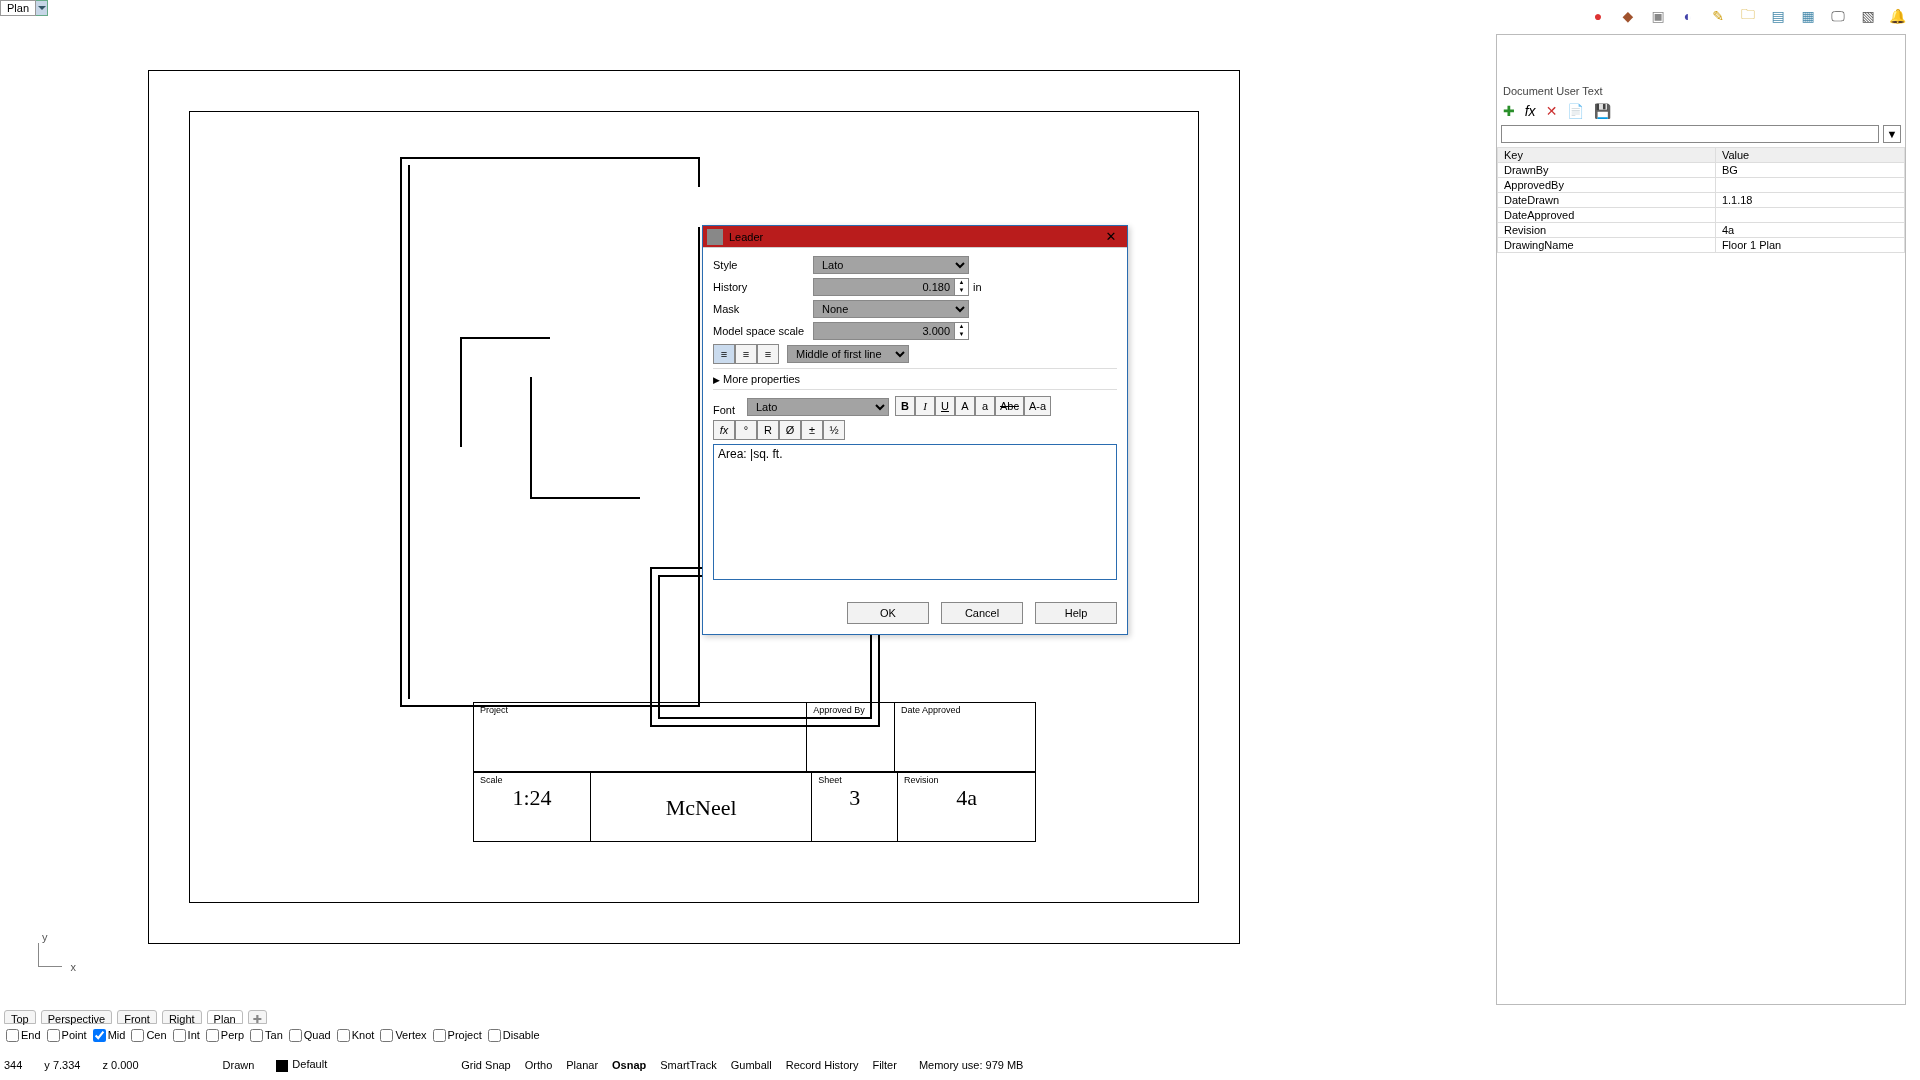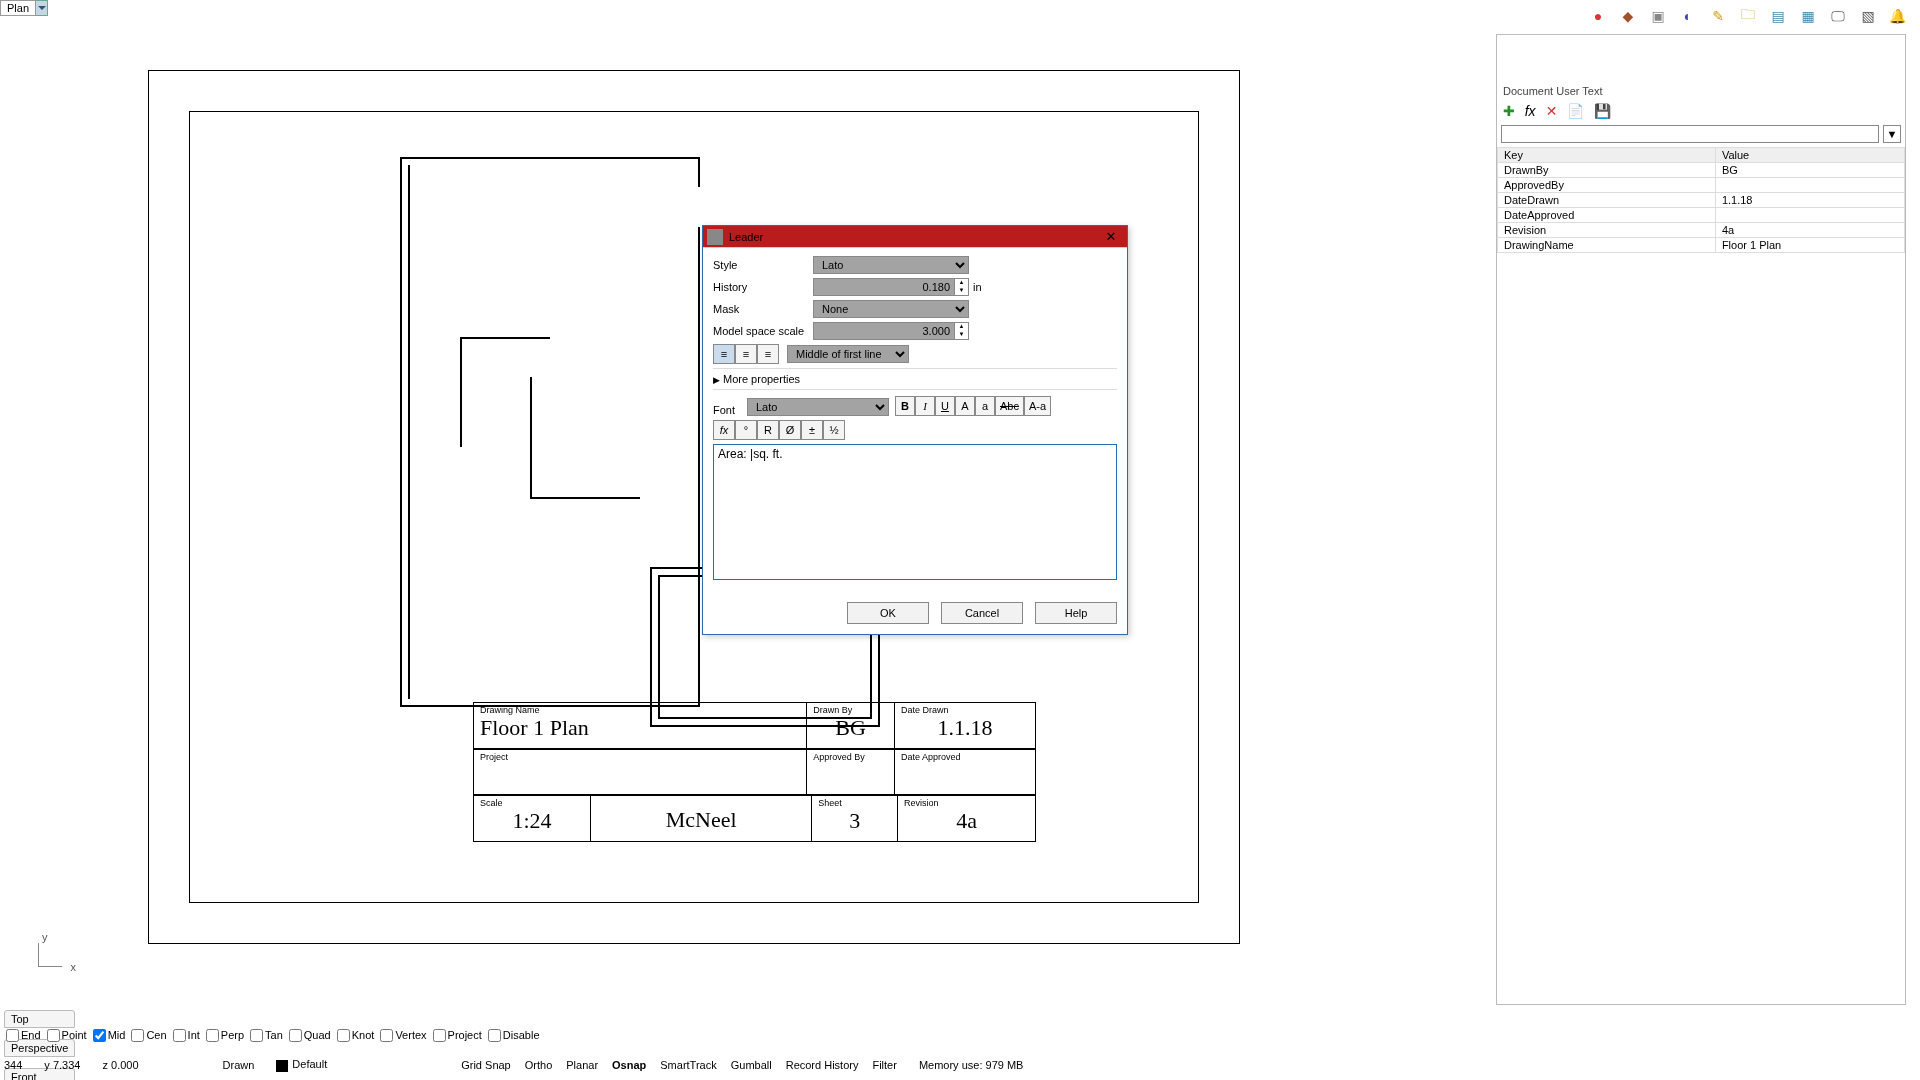--- a/index.html
+++ b/index.html
@@ -29,21 +29,21 @@
 .tb-cell .val { font-size: 22px; font-family: Georgia, serif; }
 .tb-cell .val-center { text-align: center; }
 
 
 .axis { position: absolute; left: 30px; bottom: 30px; width: 40px; height: 40px; color: #555; font-size: 10px; }
 .axis .yl { position: absolute; left: 12px; top: -4px; }
 .axis .xl { position: absolute; right: -6px; bottom: 2px; }
 .axis .ax { position: absolute; border-left: 1px solid #888; border-bottom: 1px solid #888; left: 8px; bottom: 8px; width: 24px; height: 24px; }
 
 
-.view-tabs { position: absolute; left: 0; bottom: 56px; height: 14px; display: flex; gap: 11px; padding-left: 4px; flex-direction: column; }
+.view-tabs { position: absolute; left: 0; bottom: 56px; height: 14px; display: flex; gap: 5px; padding-left: 4px; }
 .view-tabs span { padding: 2px 6px; background: #f5f5f5; border: 1px solid #bbb; border-radius: 3px 3px 0 0; cursor: pointer; }
 .view-tabs span.active { background: #fff; }
 .view-tabs .plus { padding: 2px 4px; color: #888; }
 
 
 .osnap-row { position: absolute; left: 0; bottom: 36px; height: 18px; display: flex; align-items: center; gap: 6px; padding-left: 6px; }
 .osnap-row label { display: flex; align-items: center; gap: 2px; cursor: pointer; }
 
 
 .status { position: absolute; left: 0; bottom: 6px; right: 0; height: 18px; display: flex; align-items: center; gap: 22px; padding-left: 4px; }
@@ -135,34 +135,20 @@
         <div style="left:258px;top:418px;width:2px;height:144px"></div>
         <div style="left:470px;top:418px;width:2px;height:144px"></div>
         <div style="left:258px;top:560px;width:214px;height:2px"></div>
       </div>
     </div>
   </div>
 
   <div class="titleblock" style="left:473px; top:686px; width:563px; height:140px;">
     <div class="tb-row" style="flex:1.1">
       <div class="tb-cell" style="flex:3">
-        <span class="lbl">Drawing Name</span>
-        <span class="val">Floor 1 Plan</span>
-      </div>
-      <div class="tb-cell" style="flex:0.7">
-        <span class="lbl">Drawn By</span>
-        <span class="val val-center">BG</span>
-      </div>
-      <div class="tb-cell" style="flex:1.2">
-        <span class="lbl">Date Drawn</span>
-        <span class="val val-center">1.1.18</span>
-      </div>
-    </div>
-    <div class="tb-row" style="flex:1.1">
-      <div class="tb-cell" style="flex:3">
         <span class="lbl">Project</span>
       </div>
       <div class="tb-cell" style="flex:0.7">
         <span class="lbl">Approved By</span>
         <span class="val"></span>
       </div>
       <div class="tb-cell" style="flex:1.2">
         <span class="lbl">Date Approved</span>
         <span class="val"></span>
       </div>

